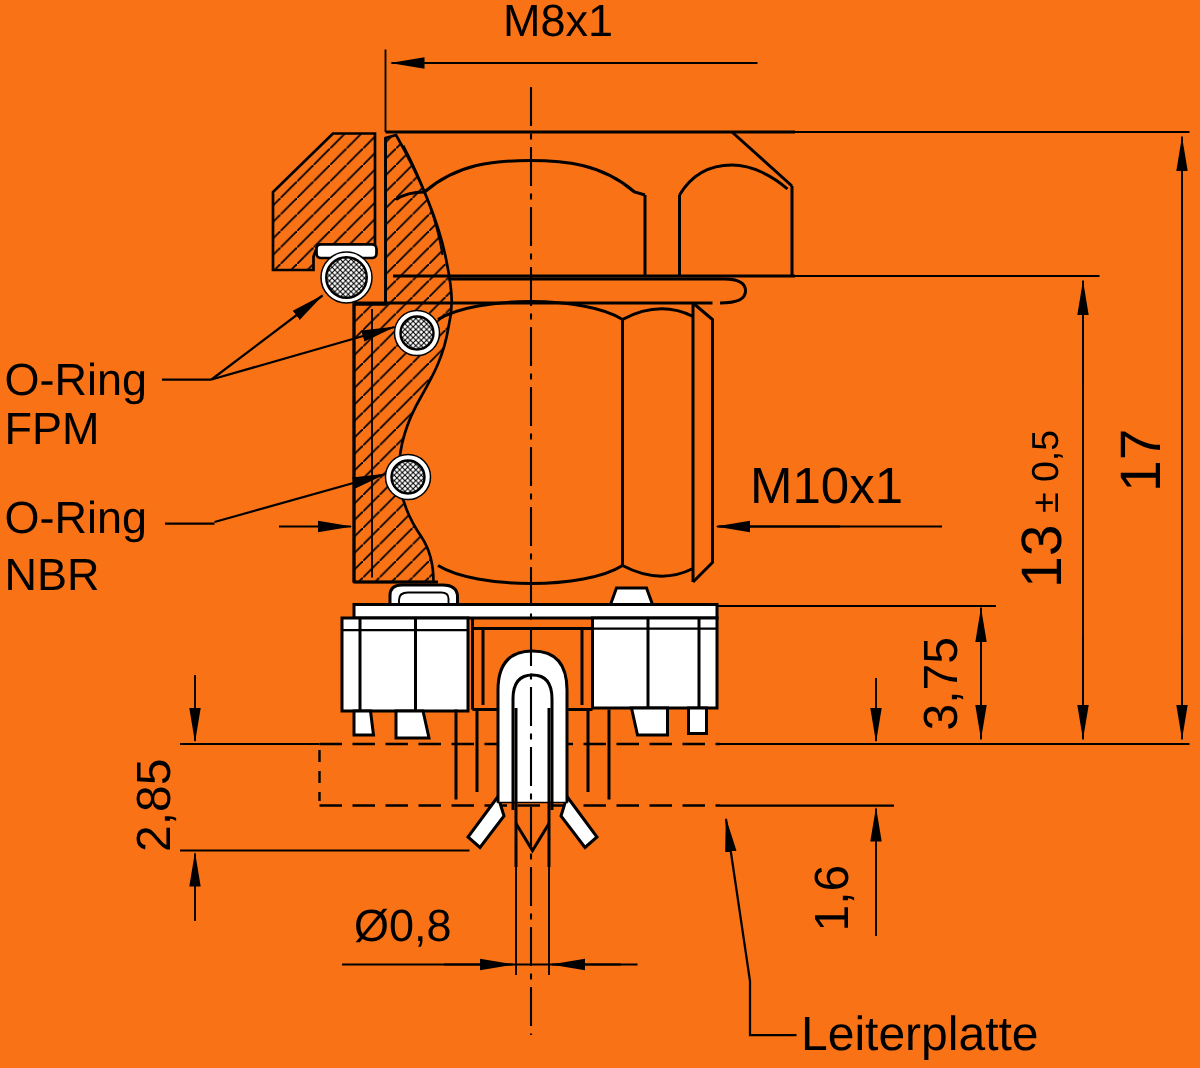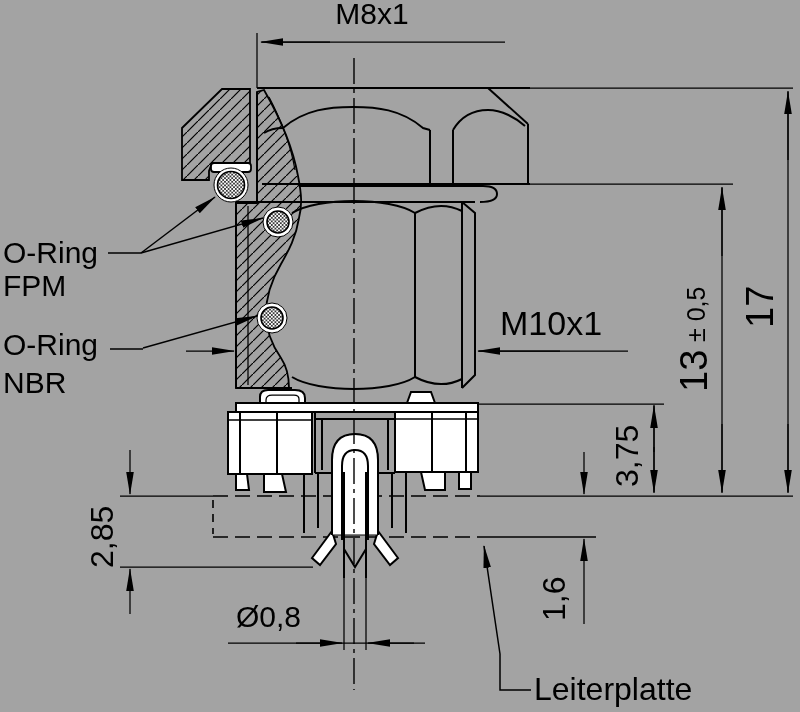--- a/index.html
+++ b/index.html
@@ -1,16 +1,16 @@
 <!DOCTYPE html>
 <html><head>
 <meta charset="utf-8">
 <style>
   html,body{margin:0;padding:0;background:#fff;}
-  .canvas{position:relative;width:800px;height:712px;background:#a3a3a3;overflow:hidden;
+  .canvas{position:relative;width:800px;height:712px;background:#f97316;overflow:hidden;
           font-family:"Liberation Sans","DejaVu Sans",sans-serif;}
   svg{display:block;}
   svg path, svg line, svg circle, svg rect, svg polyline{stroke:#000;fill:none;}
   .s2{stroke-width:2;}
   .s15{stroke-width:1.5;}
   .thin{stroke-width:1.25;}
   .dash{stroke-width:1.6;stroke-dasharray:15 7;}
   .cl{stroke-width:1.4;stroke-dasharray:26 5 4 5;}
   .wf{fill:#fff;}
   .hatch{fill:url(#h45);}

